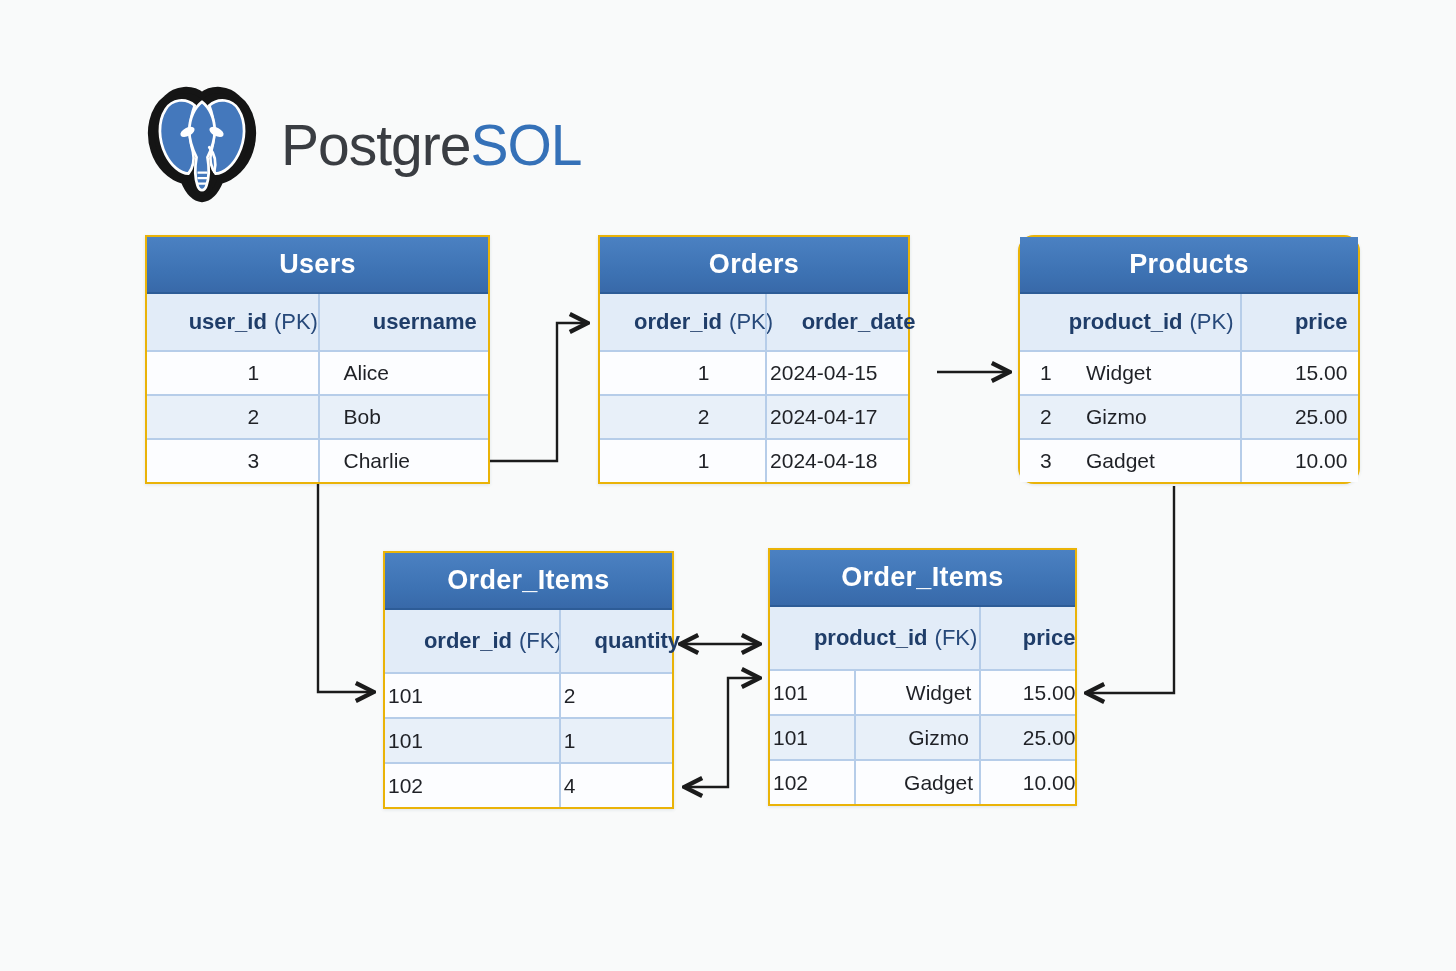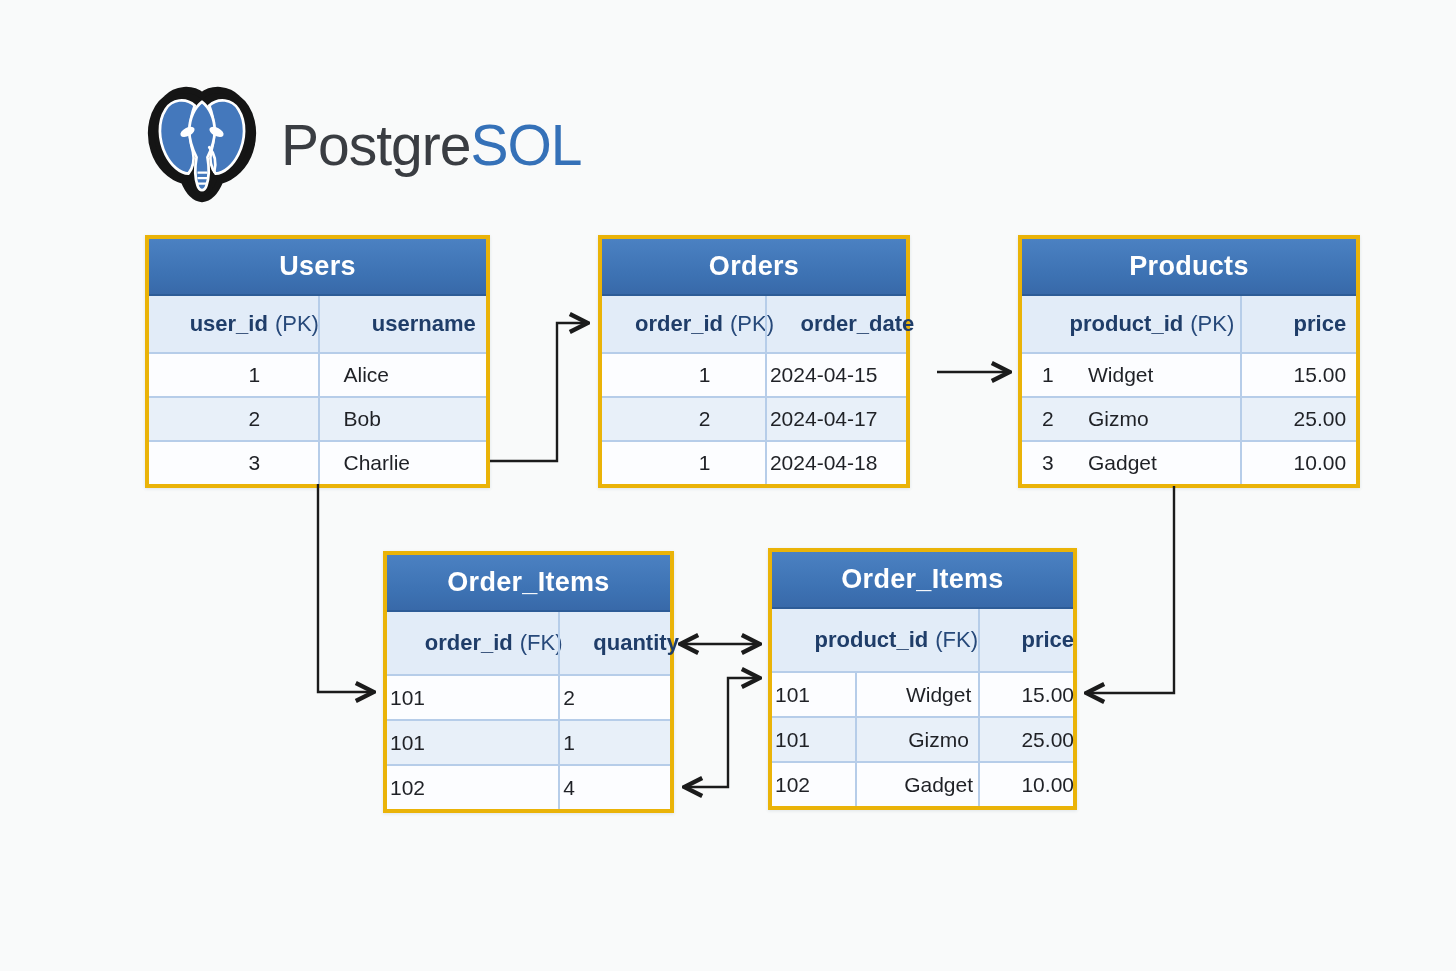--- a/index.html
+++ b/index.html
@@ -8,21 +8,21 @@
     width:1456px;height:971px;position:relative;overflow:hidden;
     background:#f9fafa;
     font-family:"Liberation Sans", sans-serif;
   }
   
   .logo{position:absolute;left:143px;top:83px;height:124px;display:flex;align-items:center;gap:20px;}
   .logo-text{font-size:57px;letter-spacing:-1px;font-weight:400;white-space:nowrap;}
   .logo-text .t1{color:#3a3d42;}
   .logo-text .t2{color:#3571b8;}
   
-  .dtable{position:absolute;border:4px solid #eab308;background:#3b82f6;box-sizing:border-box;
+  .dtable{position:absolute;border:2px solid #eab308;background:#3b82f6;box-sizing:border-box;
           box-shadow:0 1px 3px rgba(40,70,110,.12);}
   .ttitle{height:55px;display:flex;align-items:center;justify-content:center;
           color:#ffffff;font-size:27px;font-weight:bold;letter-spacing:.3px;
           background:linear-gradient(180deg,#4b81c2 0%,#3d72b3 65%,#3869a9 100%);
           border-bottom:2px solid #2d5c97;}
   .trow{display:flex;background:#fcfdff;height:44px;box-sizing:border-box;}
   .trow + .trow{border-top:2px solid #b6cde9;}
   .trow.alt{background:#e8f0f9;}
   .trow.thead{background:#e2ecf8;height:56px;}
   .bt .trow.thead{height:62px;}
@@ -107,21 +107,21 @@
   <div class="trow alt">
     <div class="tcell ca center">2</div>
     <div class="tcell cb padS">2024-04-17</div>
   </div>
   <div class="trow">
     <div class="tcell ca center">1</div>
     <div class="tcell cb padS">2024-04-18</div>
   </div>
 </div>
 
-<div class="dtable" id="t-products" style="left:1018px;top:235px;width:342px;">
+<div class="dtable" id="t-products" style="left:1018px;top:235px;width:342px;border-radius:16px;">
   <div class="ttitle">Products</div>
   <div class="trow thead">
     <div class="tcell ca center">
         <span>product_id</span>
         <span class="sfx">(PK)</span>
       </div>
     <div class="tcell cb center">
         <span>price</span>
       </div>
   </div>

